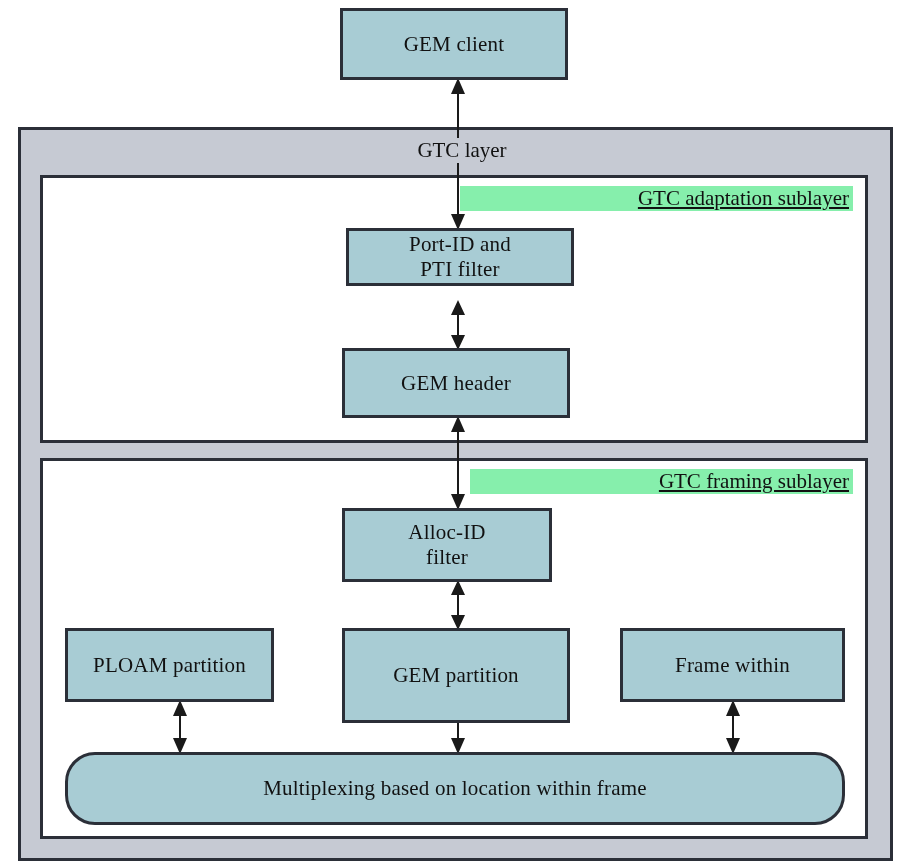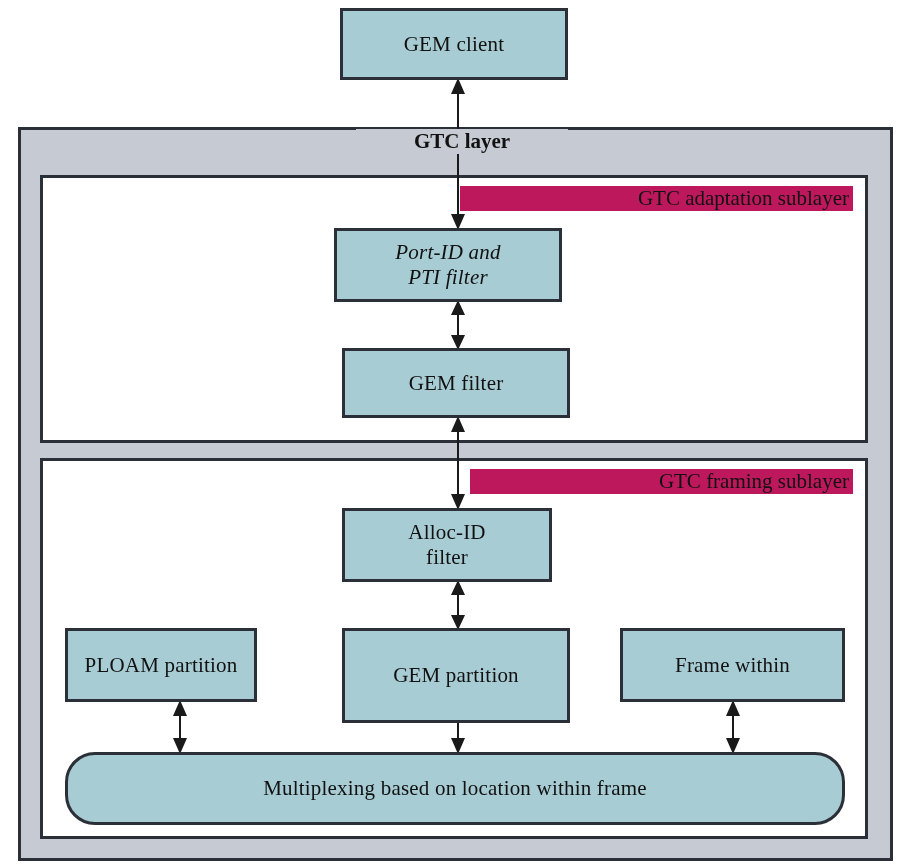--- a/index.html
+++ b/index.html
@@ -62,22 +62,23 @@
   }
   .label-right {
     text-align: right;
   }
   
   .label-on-gray {
     background: #c6cad3;
     padding: 0 6px;
   }
   .label-on-white {
-    background: #be185d;
+    background: #86efac;
     padding: 0 4px;
+    text-decoration: underline;
   }
   
   .conn {
     position: absolute;
   }
   .conn svg {
     display: block;
     overflow: visible;
   }
 </style>
@@ -141,45 +142,45 @@
   </div>
 
   <div class="conn" style="left:721px; top:700px; width:24px; height:54px;">
     <svg width="24" height="54" viewBox="0 0 24 54" aria-hidden="true">
       <line x1="12" y1="4" x2="12" y2="50" stroke="#1a1a1a" stroke-width="2"></line>
       <polygon points="12,0 5,16 19,16" fill="#1a1a1a"></polygon>
       <polygon points="12,54 5,38 19,38" fill="#1a1a1a"></polygon>
     </svg>
   </div>
 
-  <div class="label label-center label-on-gray" style="left:356px; top:129px; width:200px;font-weight:bold;">GTC layer</div>
+  <div class="label label-center label-on-gray" style="left:356px; top:138px; width:200px;">GTC layer</div>
 
   <div class="label label-right label-on-white" style="left:460px; top:186px; width:385px;">GTC adaptation sublayer</div>
 
   <div class="label label-right label-on-white" style="left:470px; top:469px; width:375px;">GTC framing sublayer</div>
 
   <div class="node box" style="left:340px; top:8px; width:228px; height:72px;">
     <span class="two-line">GEM client</span>
   </div>
 
-  <div class="node box" style="left:334px; top:228px; width:228px; height:74px;font-style:italic;">
+  <div class="node box" style="left:346px; top:228px; width:228px; height:58px;">
     <span class="two-line">Port-ID and
 PTI filter</span>
   </div>
 
   <div class="node box" style="left:342px; top:348px; width:228px; height:70px;">
-    <span class="two-line">GEM filter</span>
+    <span class="two-line">GEM header</span>
   </div>
 
   <div class="node box" style="left:342px; top:508px; width:210px; height:74px;">
     <span class="two-line">Alloc-ID
 filter</span>
   </div>
 
-  <div class="node box" style="left:65px; top:628px; width:192px; height:74px;">
+  <div class="node box" style="left:65px; top:628px; width:209px; height:74px;">
     <span class="two-line">PLOAM partition</span>
   </div>
 
   <div class="node box" style="left:342px; top:628px; width:228px; height:95px;">
     <span class="two-line">GEM partition</span>
   </div>
 
   <div class="node box" style="left:620px; top:628px; width:225px; height:74px;">
     <span class="two-line">Frame within</span>
   </div>

